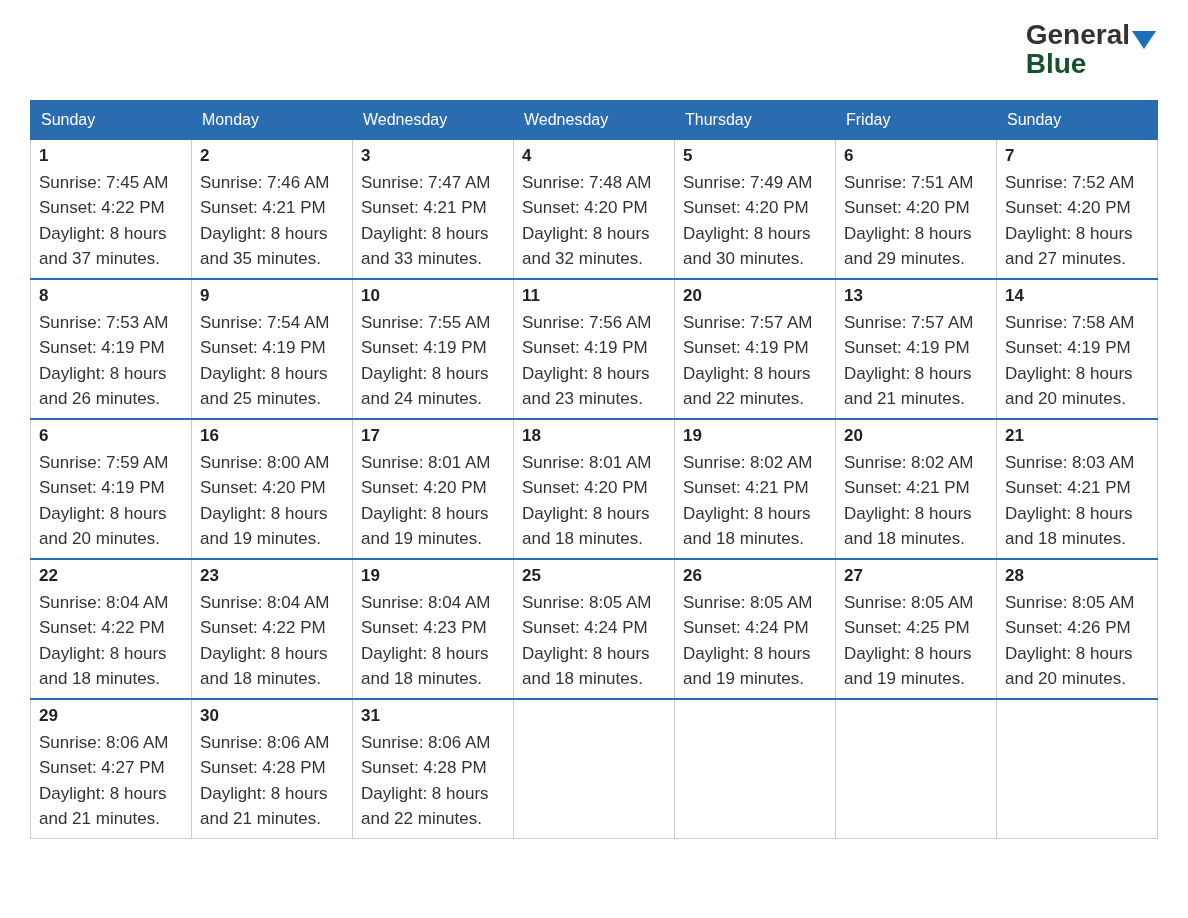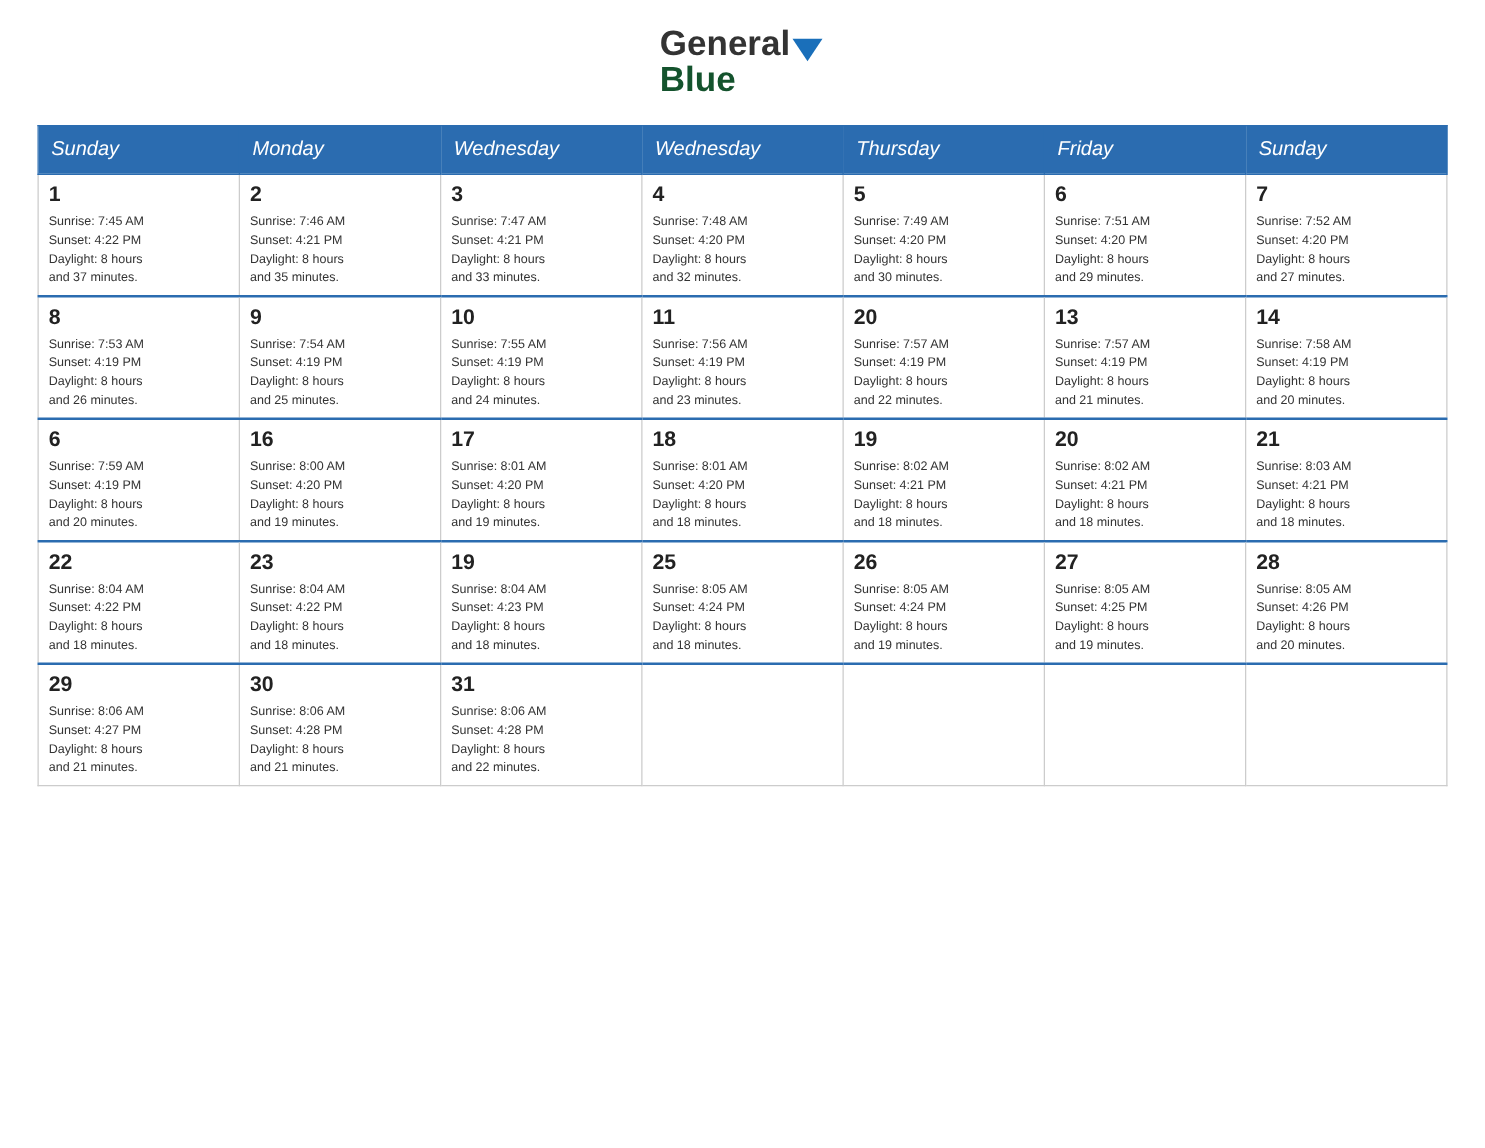--- a/index.html
+++ b/index.html
@@ -5,21 +5,21 @@
     * { box-sizing: border-box; margin: 0; padding: 0; }
     body {
       font-family: Arial, sans-serif;
       background: #fff;
       padding: 20px 30px;
       width: 1188px;
       min-height: 918px;
     }
     .header {
       display: flex;
-      justify-content: center;
+      justify-content: flex-end;
       align-items: flex-start;
       margin-bottom: 20px;
     }
     .logo {
       display: flex;
       flex-direction: column;
       align-items: flex-start;
     }
     .title-section {
       text-align: right;
@@ -39,37 +39,36 @@
       border-collapse: collapse;
     }
     .calendar th {
       background-color: #2b6cb0;
       color: white;
       padding: 10px 10px;
       font-size: 16px;
       font-weight: normal;
       border: 1px solid #2b6cb0;
       text-align: left;
-      font-style: italic;
     }
     .calendar td {
       border: 1px solid #ccc;
       vertical-align: top;
       padding: 6px 8px;
       width: 14.28%;
       min-height: 100px;
     }
     .day-number {
       font-size: 17px;
       font-weight: bold;
       color: #222;
       margin-bottom: 4px;
     }
     .day-info {
-      font-size: 10px;
+      font-size: 17px;
       color: #333;
       line-height: 1.5;
     }
     .empty-cell {
       background: #fff;
     }
     .row-border-top td {
       border-top: 2px solid #2b6cb0;
     }
   </style>

